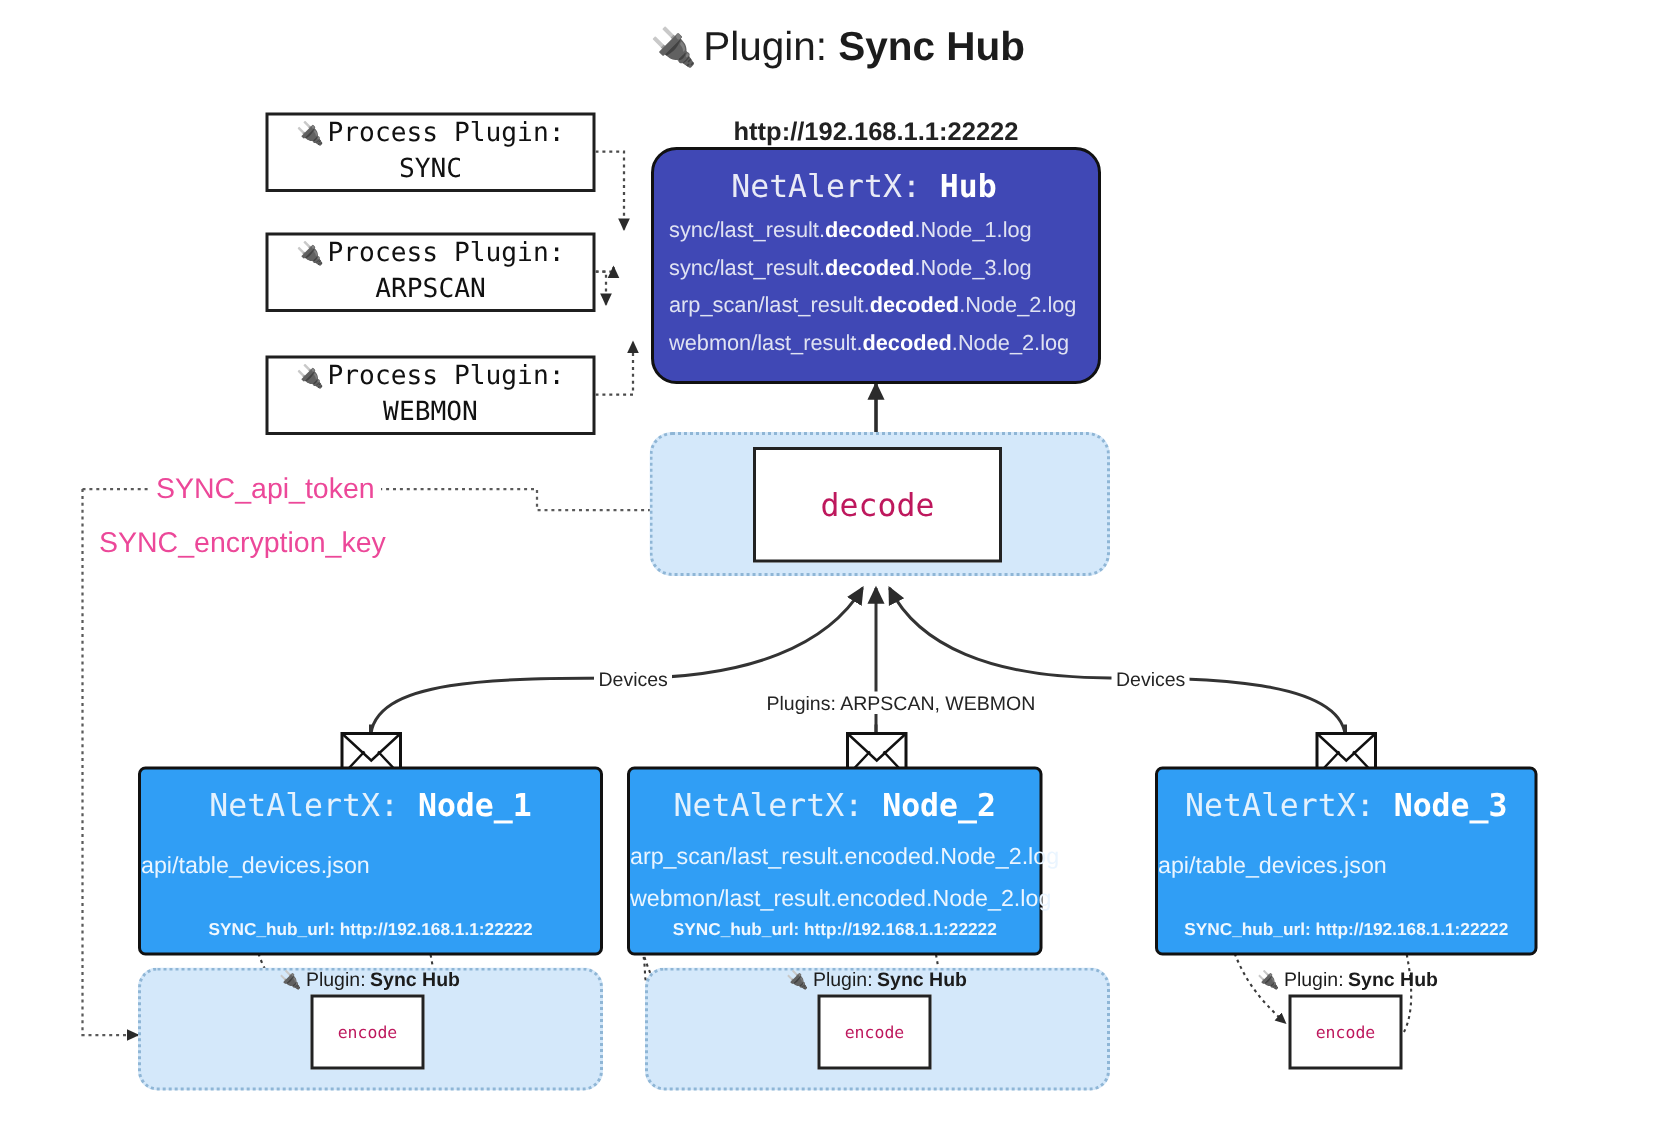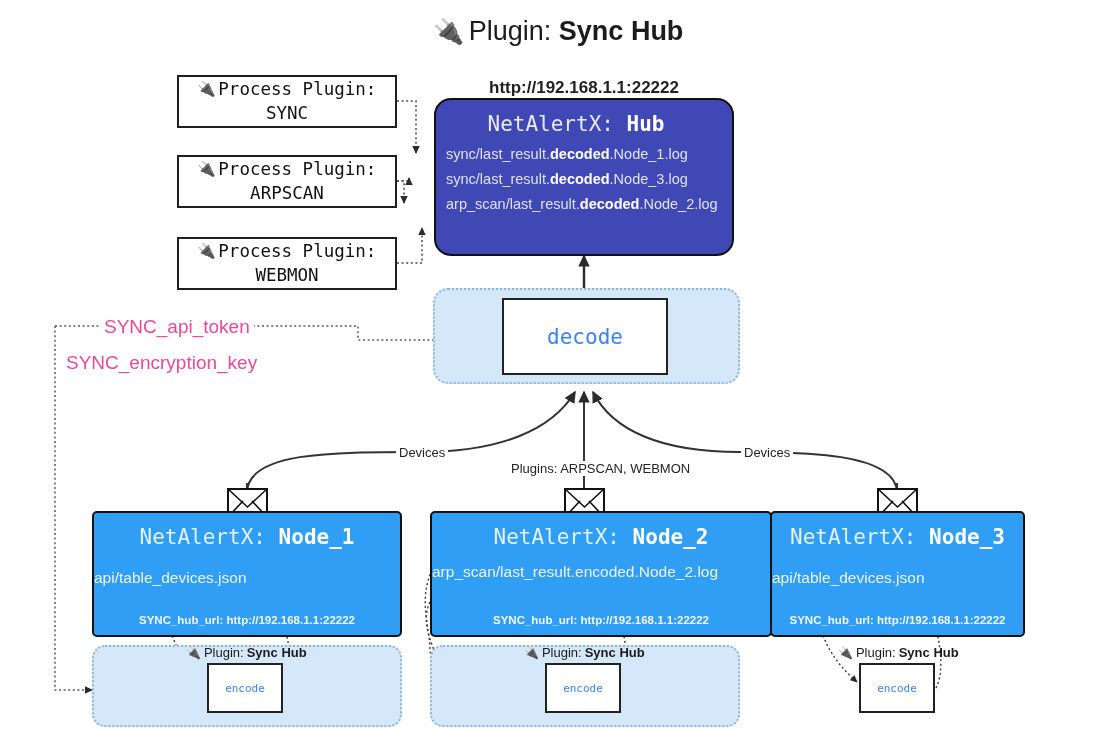--- a/index.html
+++ b/index.html
@@ -38,21 +38,21 @@
 
   
   .lightbox{position:absolute;background:#d4e8fa;border:2px dotted #8fb6d6;
             border-radius:15px;box-sizing:border-box;}
   .lightbox.flat{border-radius:13px;}
 
   
   .wbox{position:absolute;background:#ffffff;border:2.2px solid #222;
         box-sizing:border-box;display:flex;align-items:center;
         justify-content:center;
-        font-family:"DejaVu Sans Mono","Liberation Mono",monospace;color:#3b82f6;}
+        font-family:"DejaVu Sans Mono","Liberation Mono",monospace;color:#be185d;}
   .wbox.decode{font-size:21px;}
   .wbox.encode{font-size:11px;}
 
   
   .node{position:absolute;background:#309ef5;border:2.6px solid #111;
         border-radius:5px;box-sizing:border-box;}
   .node .nname{position:absolute;left:0;right:0;top:12px;text-align:center;
         font-family:"DejaVu Sans Mono","Liberation Mono",monospace;
         font-size:21px;color:#e3f1fd;white-space:nowrap;}
   .node .nname b{color:#ffffff;}
@@ -176,20 +176,23 @@
     </div>
     <div class="logline" style="top:46px;">
       <span>sync/last_result.</span><b>decoded</b><span>.Node_1.log</span>
     </div>
     <div class="logline" style="top:71px;">
       <span>sync/last_result.</span><b>decoded</b><span>.Node_3.log</span>
     </div>
     <div class="logline" style="top:96px;">
       <span>arp_scan/last_result.</span><b>decoded</b><span>.Node_2.log</span>
     </div>
+    <div class="logline" style="top:121px;">
+      <span>webmon/last_result.</span><b>decoded</b><span>.Node_2.log</span>
+    </div>
   </div>
 
   <div class="lightbox" style="left:433px;top:288px;width:307px;height:96px;"></div>
   <div class="wbox decode" style="left:502px;top:298px;width:166px;height:77px;">decode</div>
 
   <div class="keylabel" style="left:100px;top:316px;">SYNC_api_token</div>
   <div class="keylabel" style="left:62px;top:352px;">SYNC_encryption_key</div>
 
   <div class="elabel" style="left:396px;top:445px;">Devices</div>
   <div class="elabel" style="left:741px;top:445px;">Devices</div>
@@ -204,26 +207,27 @@
     <div class="nurl">SYNC_hub_url: http://192.168.1.1:22222</div>
   </div>
   <div class="lightbox flat" style="left:92px;top:645px;width:310px;height:82px;"></div>
   <div class="pcap" style="left:186px;top:645px;">
     <span class="plugsm">🔌</span>
       <span>Plugin:</span>
     <b>Sync Hub</b>
   </div>
   <div class="wbox encode" style="left:207px;top:663px;width:76px;height:50px;">encode</div>
 
-  <div class="node" style="left:430px;top:511px;width:342px;height:126px;">
+  <div class="node" style="left:418px;top:511px;width:277px;height:126px;">
     <div class="nname">
       <span>NetAlertX:</span>
       <b>Node_2</b>
     </div>
     <div class="nline" style="top:50px;">arp_scan/last_result.encoded.Node_2.log</div>
+    <div class="nline" style="top:78px;">webmon/last_result.encoded.Node_2.log</div>
     <div class="nurl">SYNC_hub_url: http://192.168.1.1:22222</div>
   </div>
   <div class="lightbox flat" style="left:430px;top:645px;width:310px;height:82px;"></div>
   <div class="pcap" style="left:524px;top:645px;">
     <span class="plugsm">🔌</span>
       <span>Plugin:</span>
     <b>Sync Hub</b>
   </div>
   <div class="wbox encode" style="left:545px;top:663px;width:76px;height:50px;">encode</div>
 

